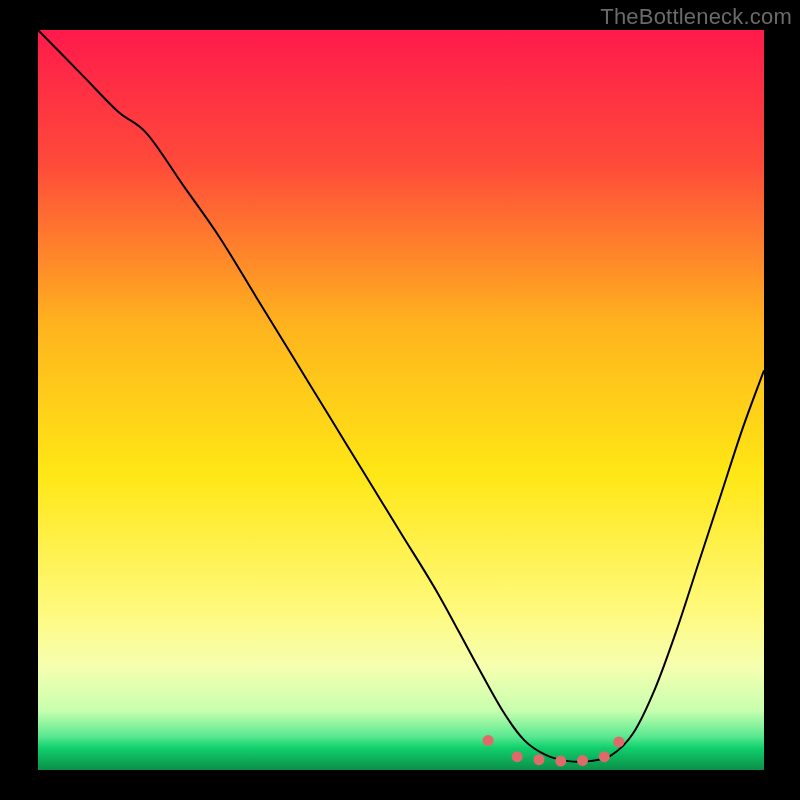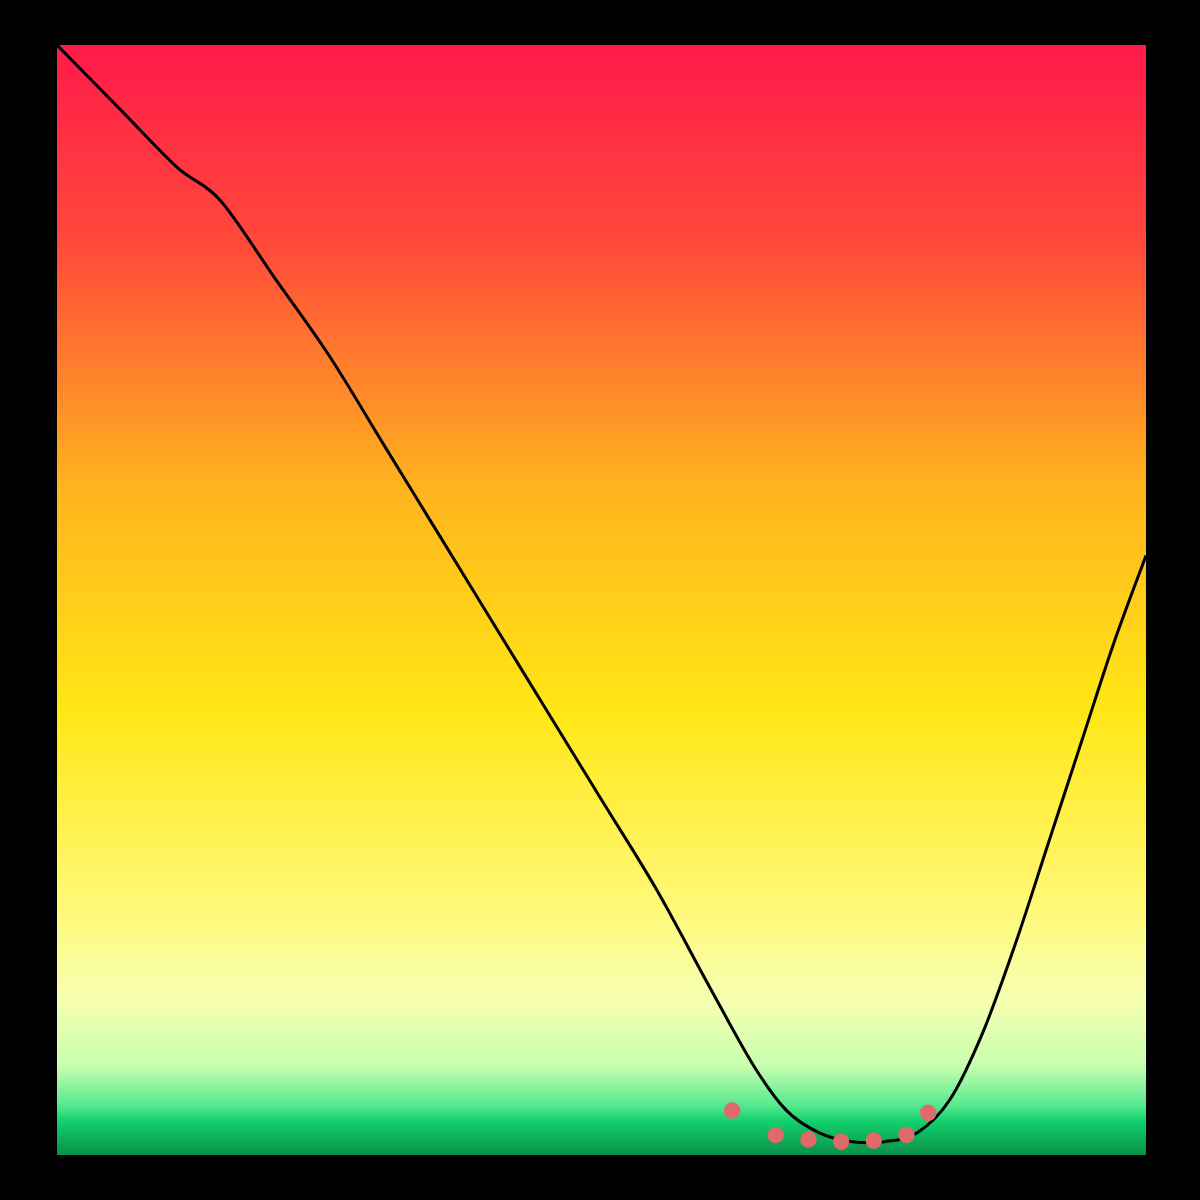--- a/index.html
+++ b/index.html
@@ -31,20 +31,21 @@
   svg.chart {
     position: absolute;
     left: 0;
     top: 0;
   }
 </style>
 </head>
 <body>
 
 <div class="frame">
+  <div class="watermark">TheBottleneck.com</div>
   <svg class="chart" width="800" height="800" viewBox="0 0 800 800">
     <defs>
       <linearGradient id="bg-grad" x1="0" y1="0" x2="0" y2="1">
           <stop offset="0.00%" stop-color="#ff1a4b"></stop>
           <stop offset="18.00%" stop-color="#ff4a3a"></stop>
           <stop offset="40.00%" stop-color="#ffb41e"></stop>
           <stop offset="60.00%" stop-color="#ffe715"></stop>
           <stop offset="78.00%" stop-color="#fff97a"></stop>
           <stop offset="86.00%" stop-color="#f6ffb0"></stop>
           <stop offset="92.00%" stop-color="#c7ffae"></stop>

